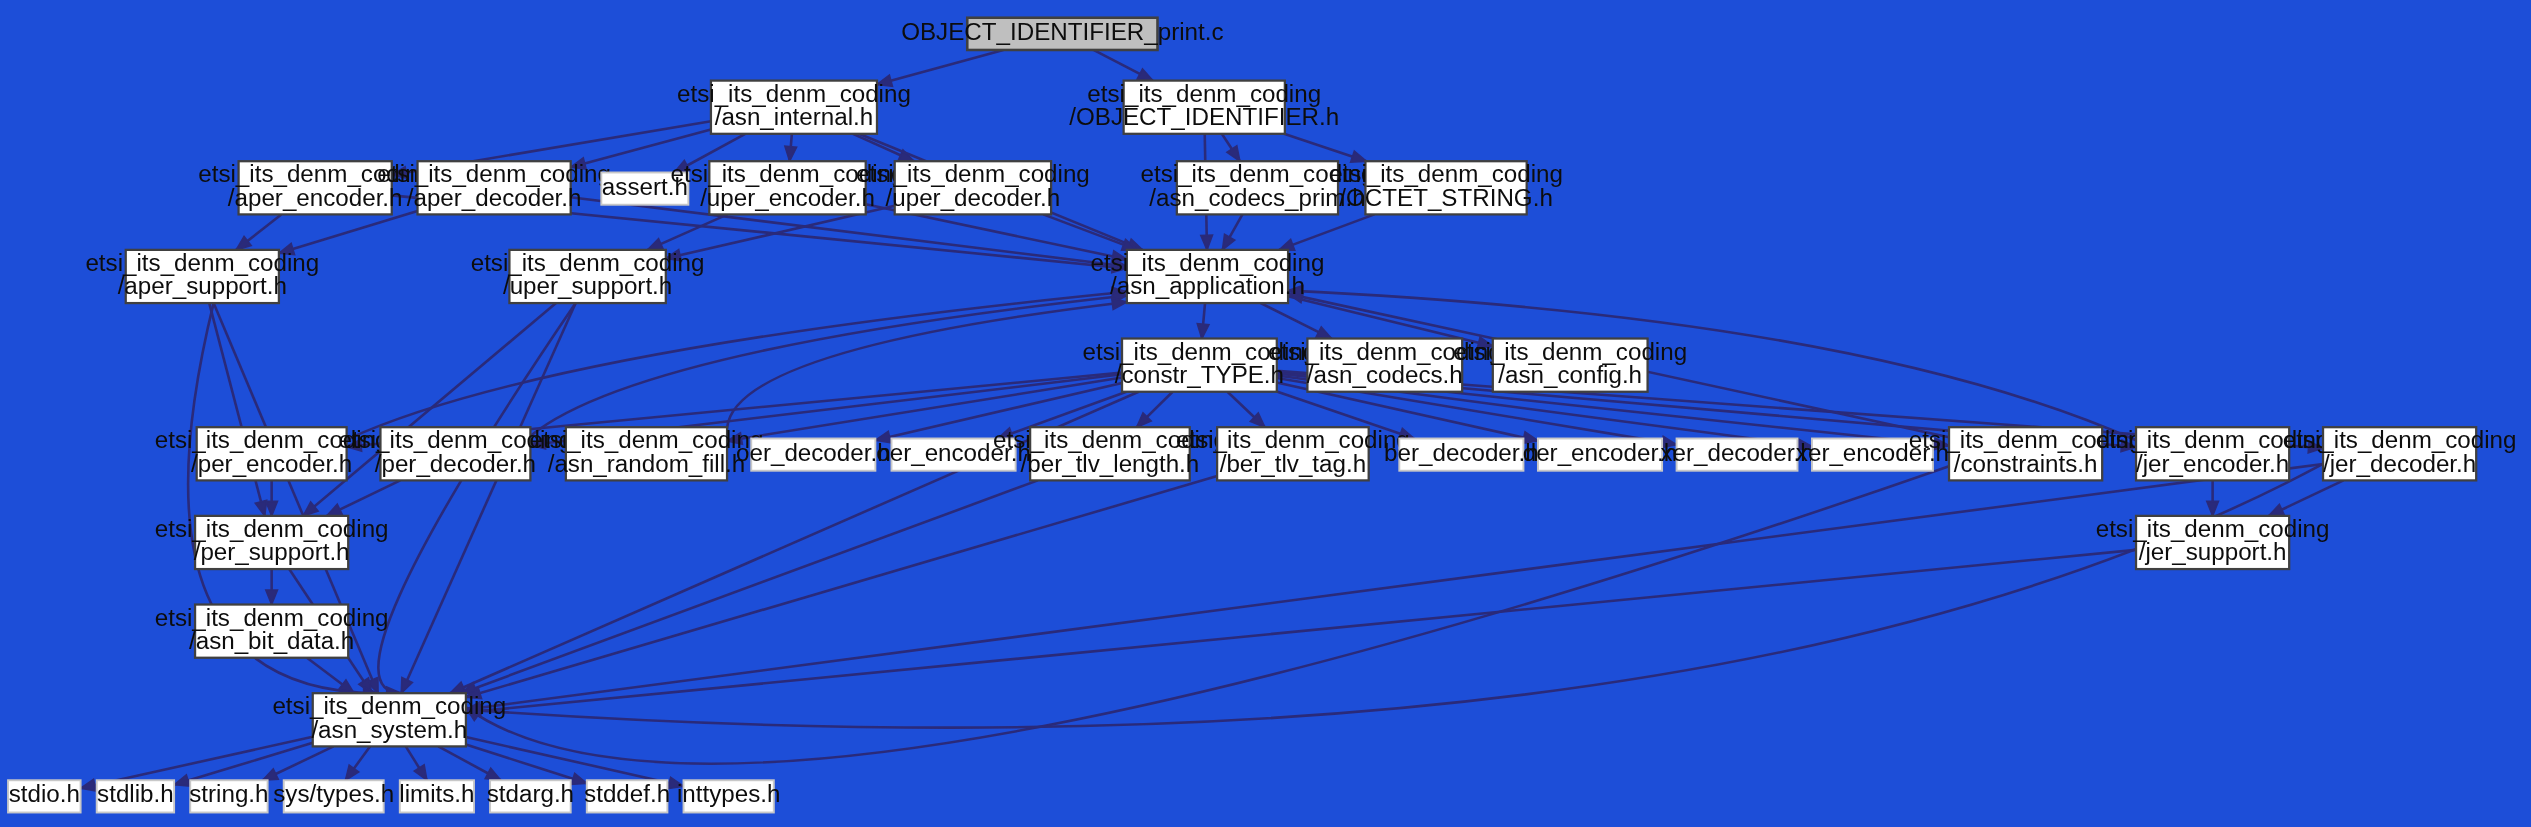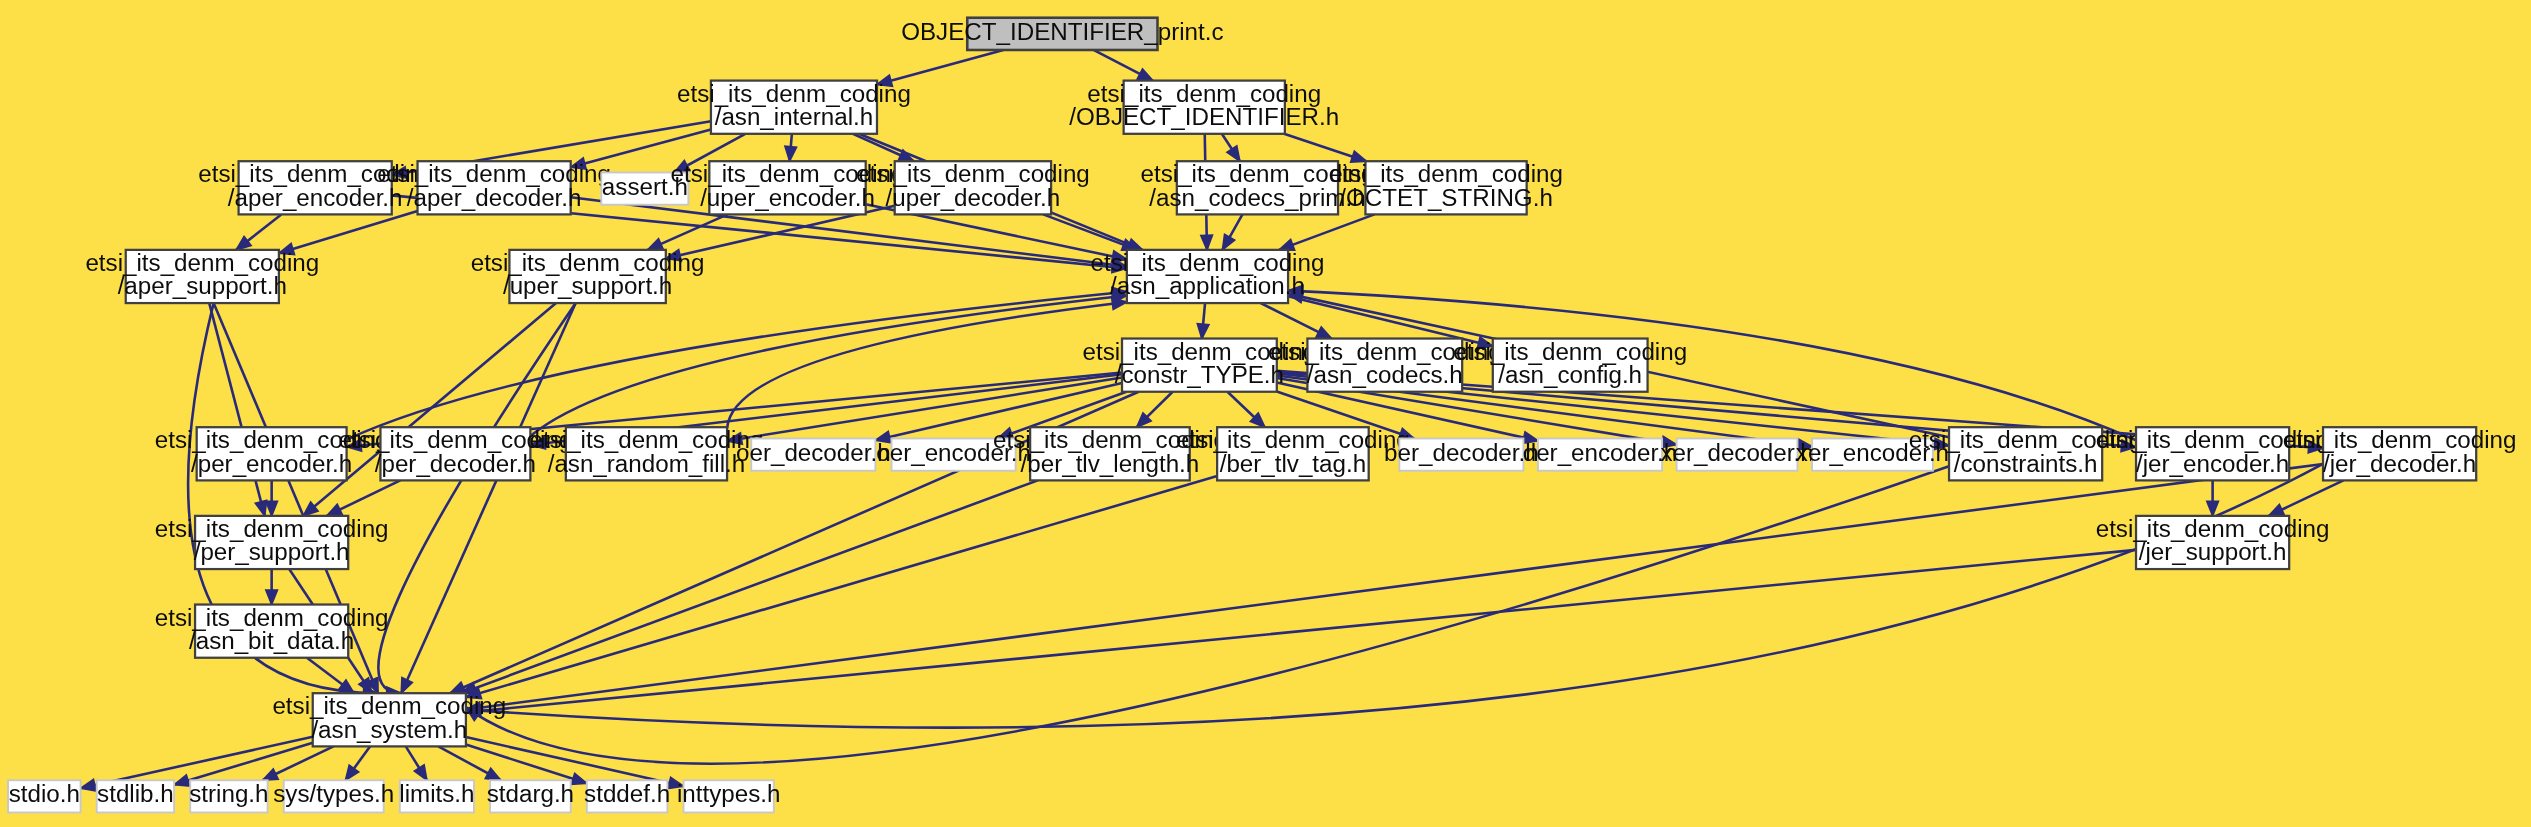--- a/index.html
+++ b/index.html
@@ -8,21 +8,21 @@
     background: #ffffff;
   }
   body {
     font-family: "Liberation Sans", sans-serif;
   }
   #graph-wrap {
     position: relative;
     width: 2531px;
     height: 827px;
     overflow: hidden;
-    background: #fde047;
+    background: #1d4ed8;
   }
   #graph-svg {
     position: absolute;
     left: 0;
     top: 0;
     width: 2531px;
     height: 827px;
   }
   .edge {
     fill: none;

